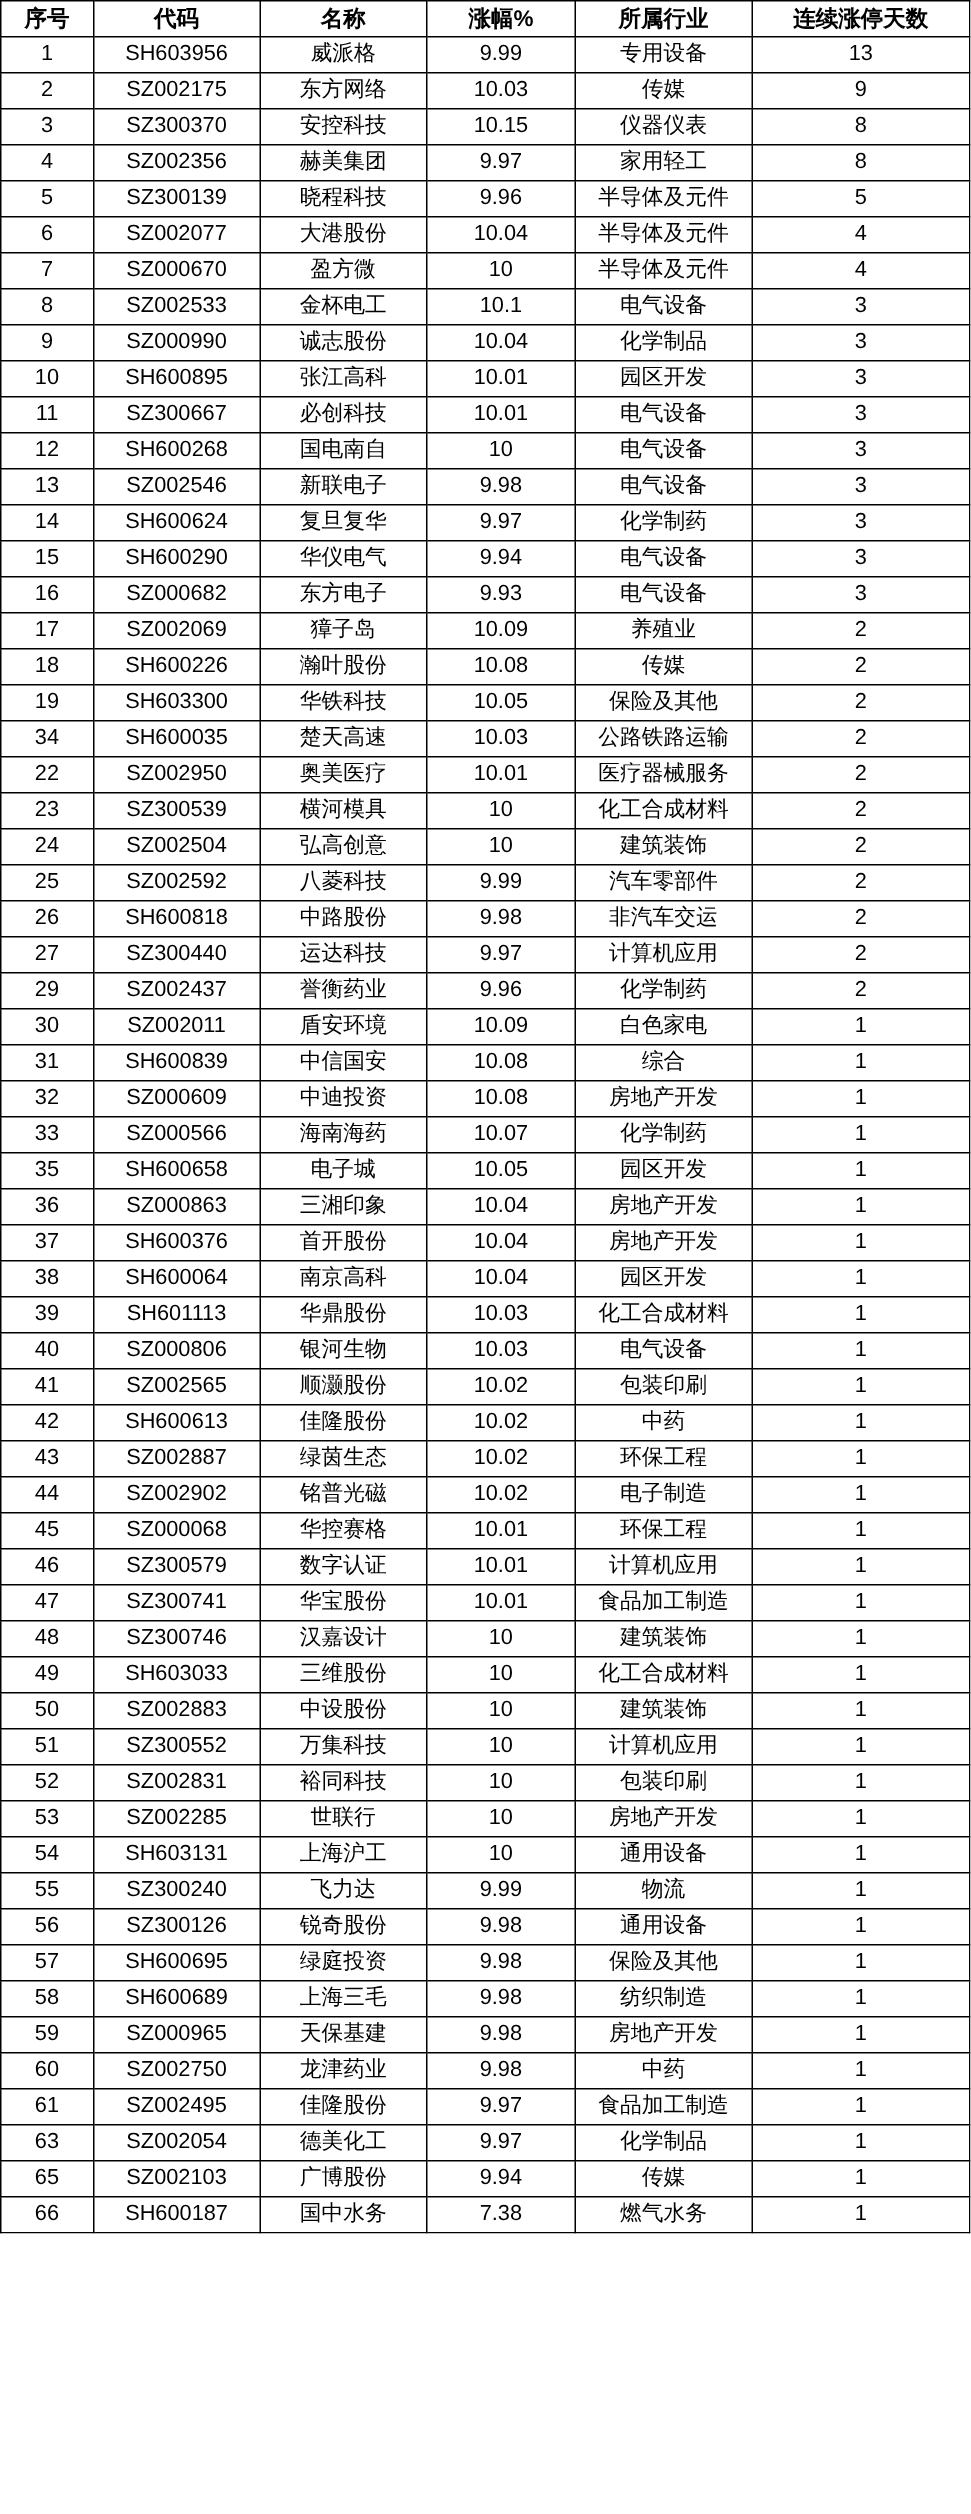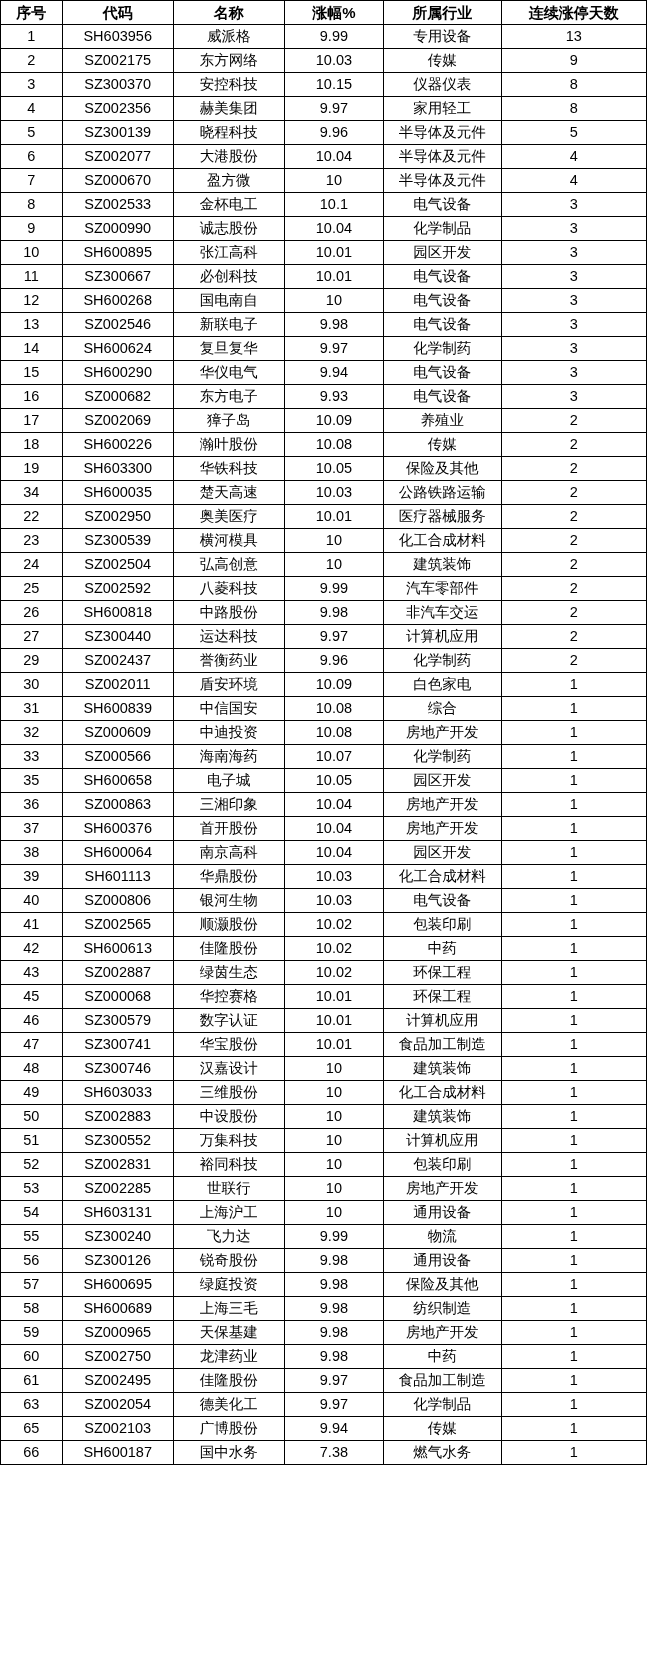--- a/index.html
+++ b/index.html
@@ -386,20 +386,28 @@
         </tr>
         <tr>
           <td class="num">43</td>
           <td class="code">SZ002887</td>
           <td>绿茵生态</td>
           <td class="num">10.02</td>
           <td>环保工程</td>
           <td class="num">1</td>
         </tr>
         <tr>
+          <td class="num">44</td>
+          <td class="code">SZ002902</td>
+          <td>铭普光磁</td>
+          <td class="num">10.02</td>
+          <td>电子制造</td>
+          <td class="num">1</td>
+        </tr>
+        <tr>
           <td class="num">45</td>
           <td class="code">SZ000068</td>
           <td>华控赛格</td>
           <td class="num">10.01</td>
           <td>环保工程</td>
           <td class="num">1</td>
         </tr>
         <tr>
           <td class="num">46</td>
           <td class="code">SZ300579</td>

